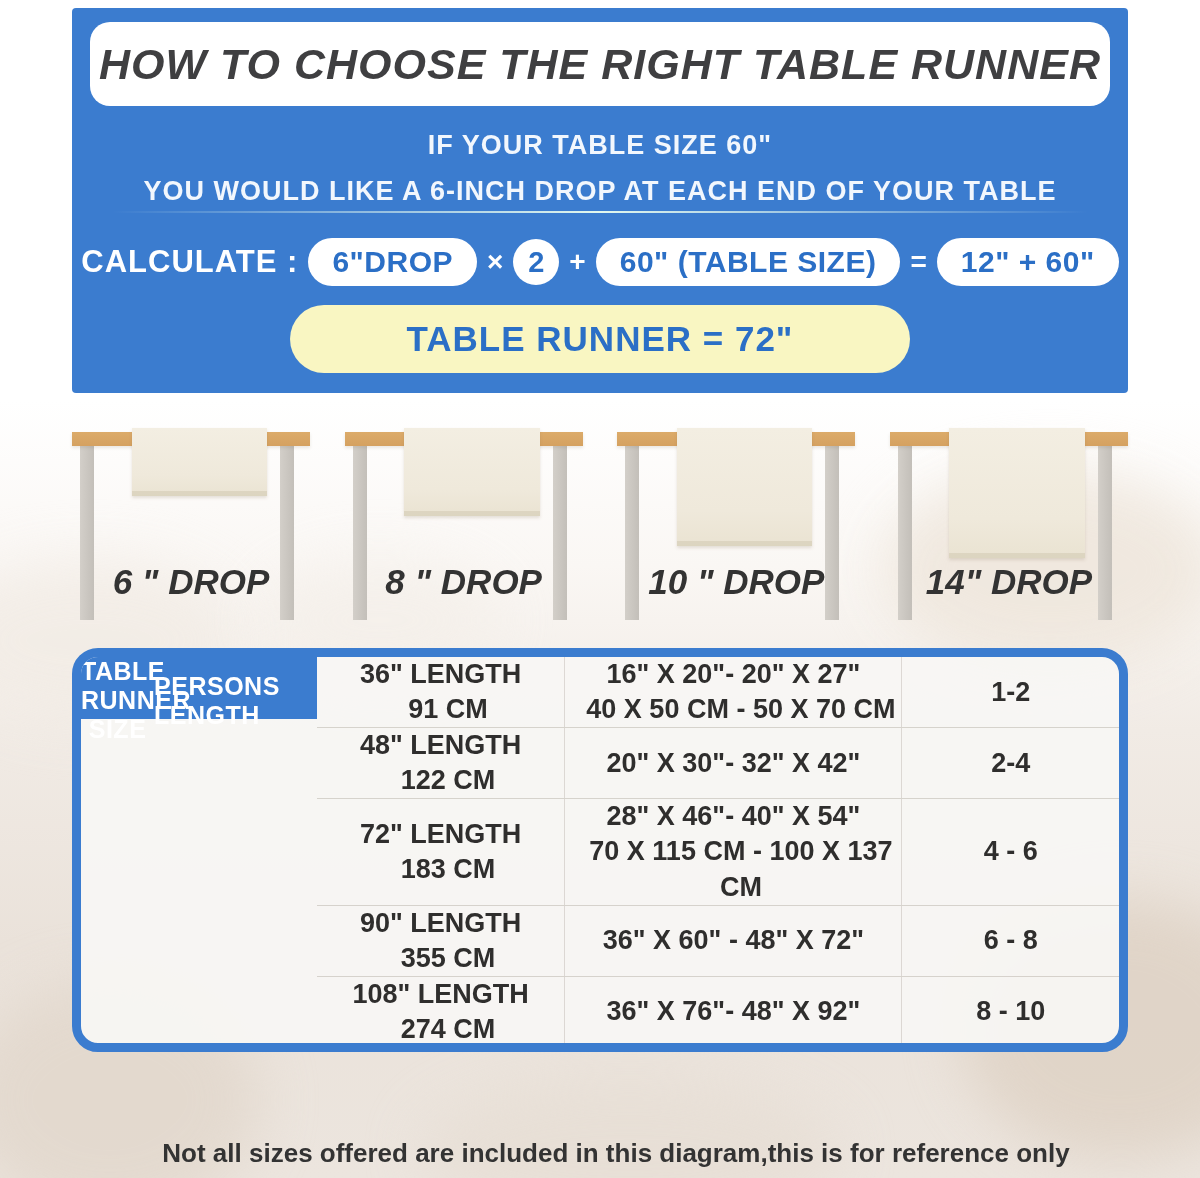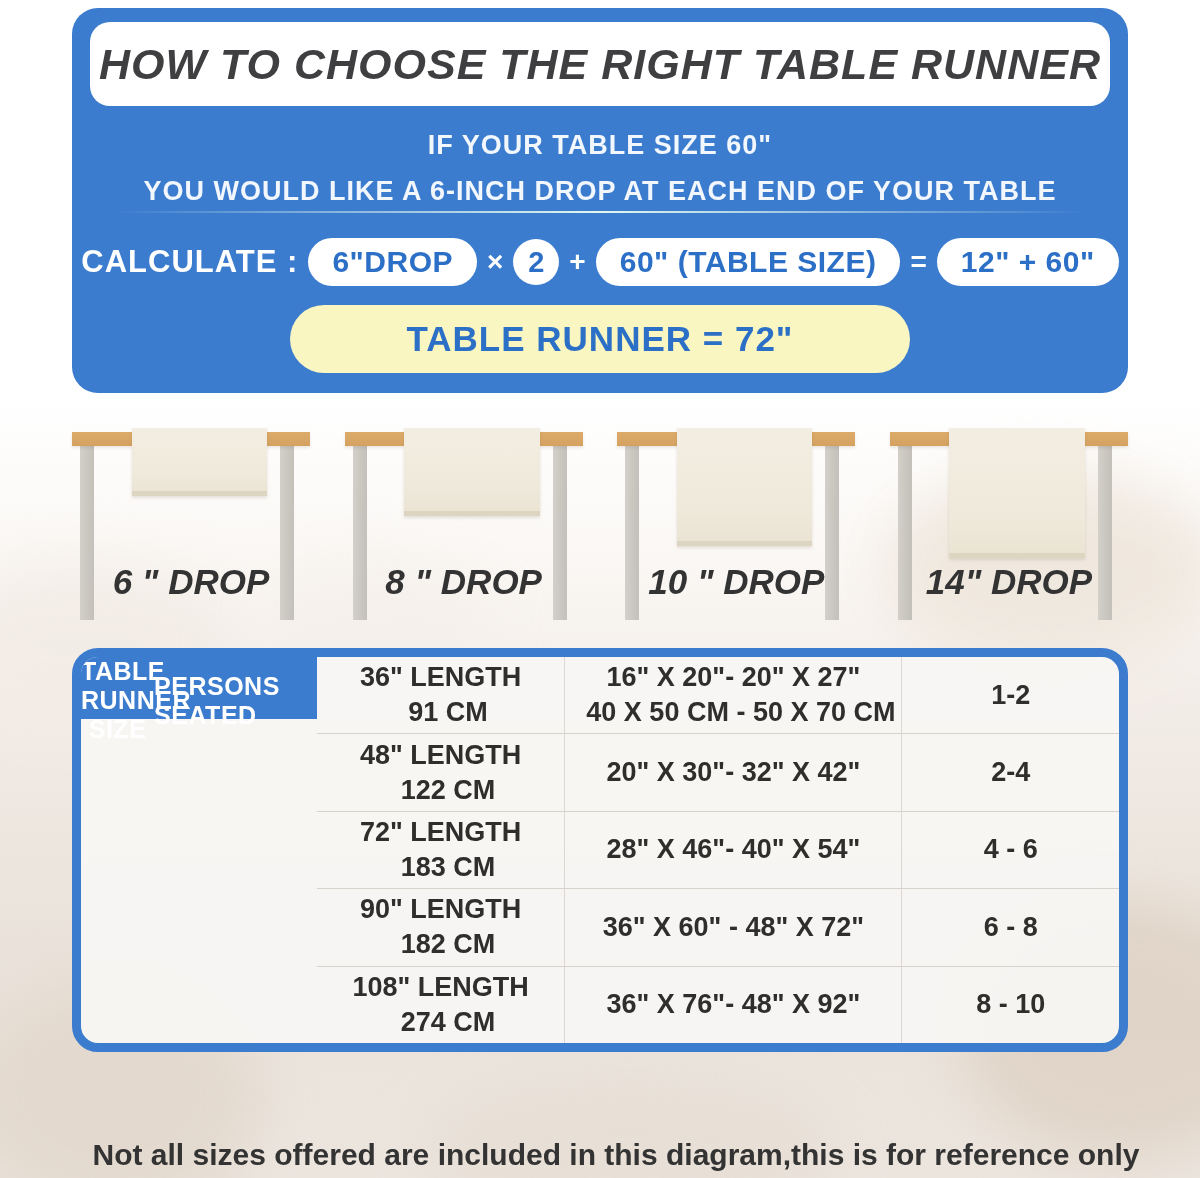--- a/index.html
+++ b/index.html
@@ -13,21 +13,21 @@
   .blob.b1 { left:880px; top:470px; width:340px; height:200px; background:#efe7dd; opacity:.9; }
   .blob.b2 { left:-60px;  top:560px; width:300px; height:160px; background:#f2ece5; opacity:.8; }
   .blob.b3 { left:960px; top:900px; width:320px; height:260px; background:#ddd0c2; opacity:.75; }
   .blob.b4 { left:-40px;  top:980px; width:300px; height:240px; background:#e0d5c9; opacity:.7; }
   .blob.b5 { left:420px; top:1080px; width:420px; height:140px; background:#e6ddd3; opacity:.7; }
   .blob.b6 { left:260px; top:560px; width:240px; height:120px; background:#f4efe9; opacity:.7; }
 
   
   .hero {
     position:absolute; left:72px; top:8px; width:1056px; height:385px;
-    background:#3b7ccf; border-radius:26px;
+    background:#3b7ccf; border-radius:4px;
   }
   .title-banner {
     position:absolute; left:18px; right:18px; top:14px; height:84px;
     background:#ffffff; border-radius:20px;
     display:flex; align-items:center; justify-content:center;
   }
   .title-banner .title {
     font-size:43px; font-weight:bold; font-style:italic; color:#3f3f41;
     letter-spacing:1px; white-space:nowrap;
   }
@@ -103,21 +103,21 @@
   .size-row + .size-row { border-top:1px solid rgba(140,128,115,.30); }
   .cell {
     display:flex; flex-direction:column; justify-content:center; align-items:center;
     text-align:center; color:#2f2e2d; font-size:27px; font-weight:600; line-height:1.3;
   }
   .cell.c1, .cell.c2 { border-right:1px solid rgba(140,128,115,.25); }
   .cell .sub { font-weight:600;margin-left:15px; }
 
   .footer-note {
     position:absolute; left:0; right:0; top:1138px; text-align:center;
-    font-size:30px; font-weight:bold; color:#333333;margin-left:32px;
+    font-size:26px; font-weight:bold; color:#333333;margin-left:32px;
   }
 </style>
 </head>
 <body>
 
 <div class="canvas">
 
   <div class="blob b1"></div>
   <div class="blob b2"></div>
   <div class="blob b3"></div>
@@ -174,21 +174,21 @@
       <div class="leg right"></div>
       <div class="tabletop"></div>
       <div class="runner"></div>
       <div class="drop-label">14" DROP</div>
     </div>
   </div>
 
   <div class="size-panel">
     <div class="size-header">
       <div class="hcell">TABLE RUNNER SIZE</div>
-      <div class="hcell">PERSONS SEATED</div>
+      <div class="hcell">PERSONS LENGTH</div>
     </div>
     <div class="size-body">
 
       <div class="size-row">
         <div class="cell c1">
           <span>36" LENGTH</span>
           <span class="sub">91 CM</span>
         </div>
         <div class="cell c2">
           <span>16" X 20"- 20" X 27"</span>
@@ -208,28 +208,29 @@
         <div class="cell c3">2-4</div>
       </div>
 
       <div class="size-row">
         <div class="cell c1">
           <span>72" LENGTH</span>
           <span class="sub">183 CM</span>
         </div>
         <div class="cell c2">
           <span>28" X 46"- 40" X 54"</span>
+          <span class="sub">70 X 115 CM - 100 X 137 CM</span>
         </div>
         <div class="cell c3">4 - 6</div>
       </div>
 
       <div class="size-row">
         <div class="cell c1">
           <span>90" LENGTH</span>
-          <span class="sub">182 CM</span>
+          <span class="sub">355 CM</span>
         </div>
         <div class="cell c2">
           <span>36" X 60" - 48" X 72"</span>
         </div>
         <div class="cell c3">6 - 8</div>
       </div>
 
       <div class="size-row">
         <div class="cell c1">
           <span>108" LENGTH</span>

